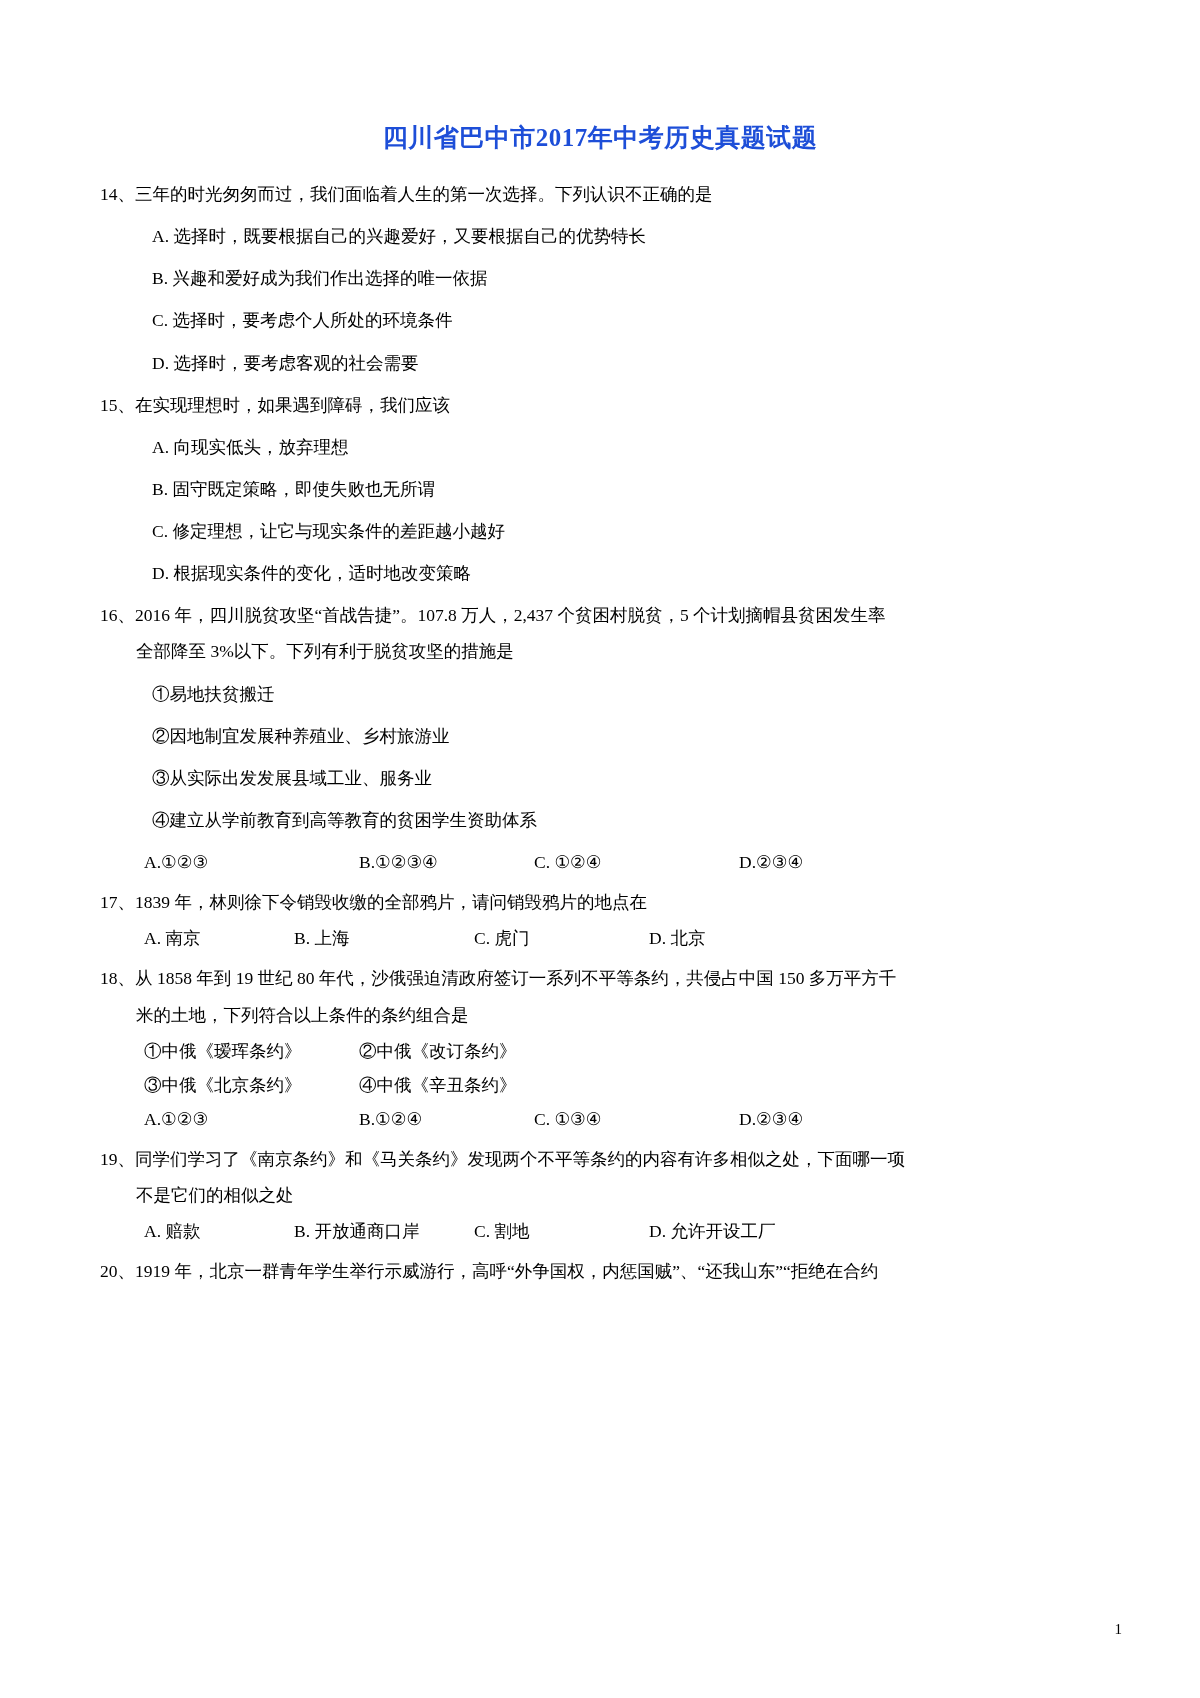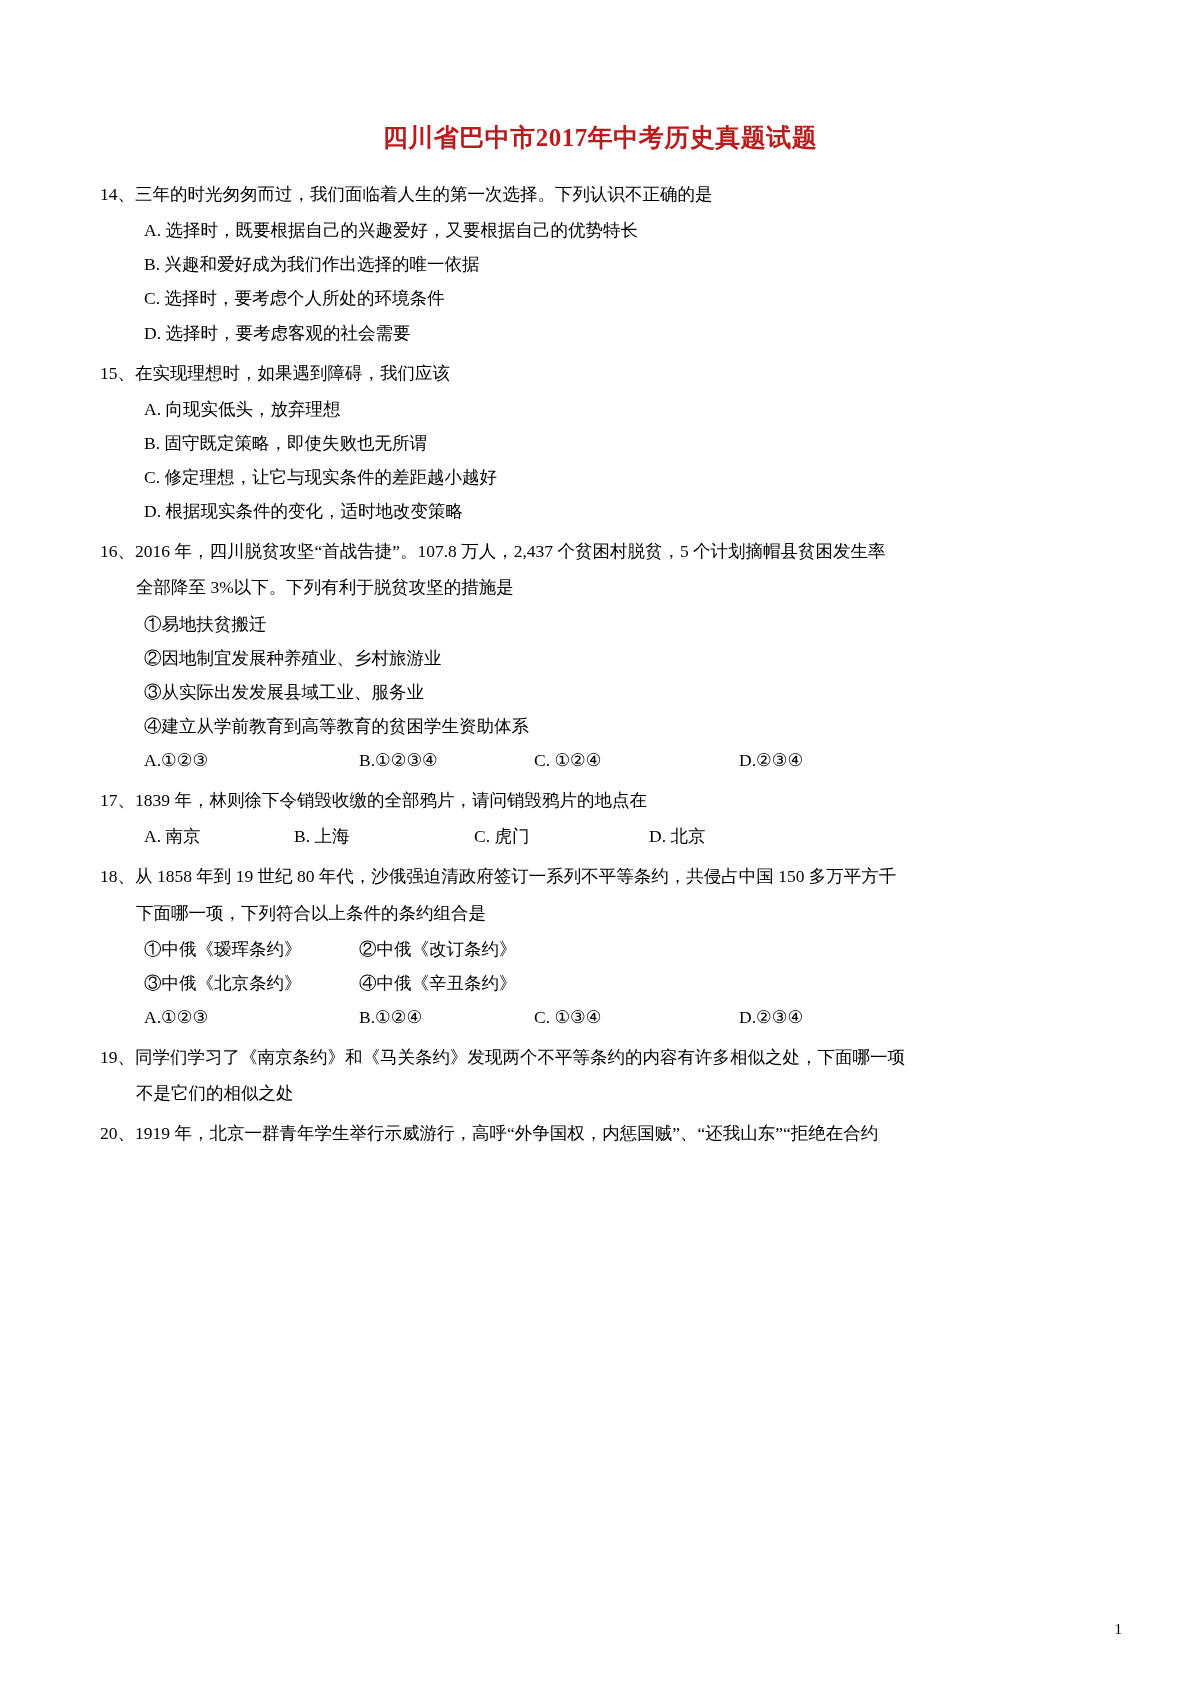--- a/index.html
+++ b/index.html
@@ -16,21 +16,21 @@
     width: 1200px;
     height: 1698px;
     margin: 0 auto;
     background: #ffffff;
     box-sizing: border-box;
     padding: 120px 100px 40px 100px;
     overflow: hidden;
   }
   .doc-title {
     text-align: center;
-    color: #b91c1c;
+    color: #1d4ed8;
     font-weight: bold;
     font-size: 25px;
     letter-spacing: 0.5px;
     margin: 0 0 22px 0;
     line-height: 1.4;
   }
   .q-block {
     margin-bottom: 6px;
   }
   .q-stem {
@@ -41,21 +41,21 @@
     margin: 0 0 2px 0;
     text-align: justify;
   }
   .q-stem.cont {
     padding-left: 36px;
   }
   .opt {
     font-size: 17.5px;
     line-height: 1.95;
     padding-left: 44px;
-    margin: 0;
+    margin: 8px;
     white-space: pre-wrap;
   }
   .opt-row {
     font-size: 17.5px;
     line-height: 1.95;
     padding-left: 44px;
     display: flex;
     margin: 0;
   }
   .opt-row > span {
@@ -125,40 +125,46 @@
     <div class="opt-row abcd">
       <span>A. 南京</span>
       <span>B. 上海</span>
       <span>C. 虎门</span>
       <span>D. 北京</span>
     </div>
   </div>
 
   <div class="q-block">
     <p class="q-stem">18、从 1858 年到 19 世纪 80 年代，沙俄强迫清政府签订一系列不平等条约，共侵占中国 150 多万平方千</p>
-    <p class="q-stem cont">下面哪一项，下列符合以上条件的条约组合是</p>
+    <p class="q-stem cont">米的土地，下列符合以上条件的条约组合是</p>
     <div class="pair-row">
       <span>①中俄《瑷珲条约》</span>
       <span>②中俄《改订条约》</span>
     </div>
     <div class="pair-row">
       <span>③中俄《北京条约》</span>
       <span>④中俄《辛丑条约》</span>
     </div>
     <div class="opt-row four">
       <span>A.①②③</span>
       <span>B.①②④</span>
       <span>C.    ①③④</span>
       <span>D.②③④</span>
     </div>
   </div>
 
   <div class="q-block">
     <p class="q-stem">19、同学们学习了《南京条约》和《马关条约》发现两个不平等条约的内容有许多相似之处，下面哪一项</p>
     <p class="q-stem cont">不是它们的相似之处</p>
+    <div class="opt-row abcd">
+      <span>A. 赔款</span>
+      <span>B. 开放通商口岸</span>
+      <span>C. 割地</span>
+      <span>D. 允许开设工厂</span>
+    </div>
   </div>
 
   <div class="q-block">
     <p class="q-stem">20、1919 年，北京一群青年学生举行示威游行，高呼“外争国权，内惩国贼”、“还我山东”“拒绝在合约</p>
   </div>
 
   <div class="page-num">1</div>
 
 </div>
 

